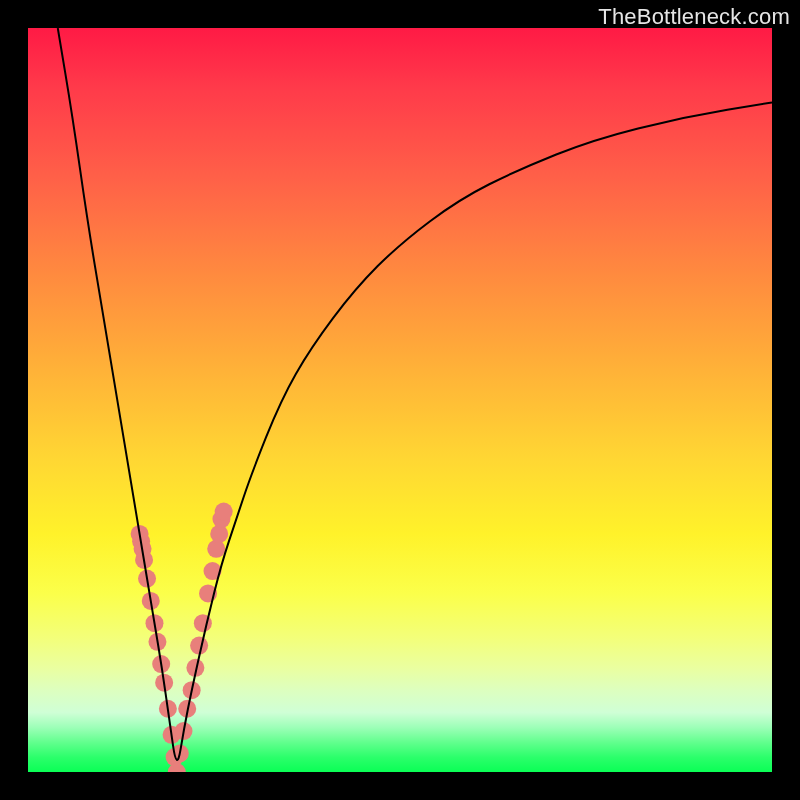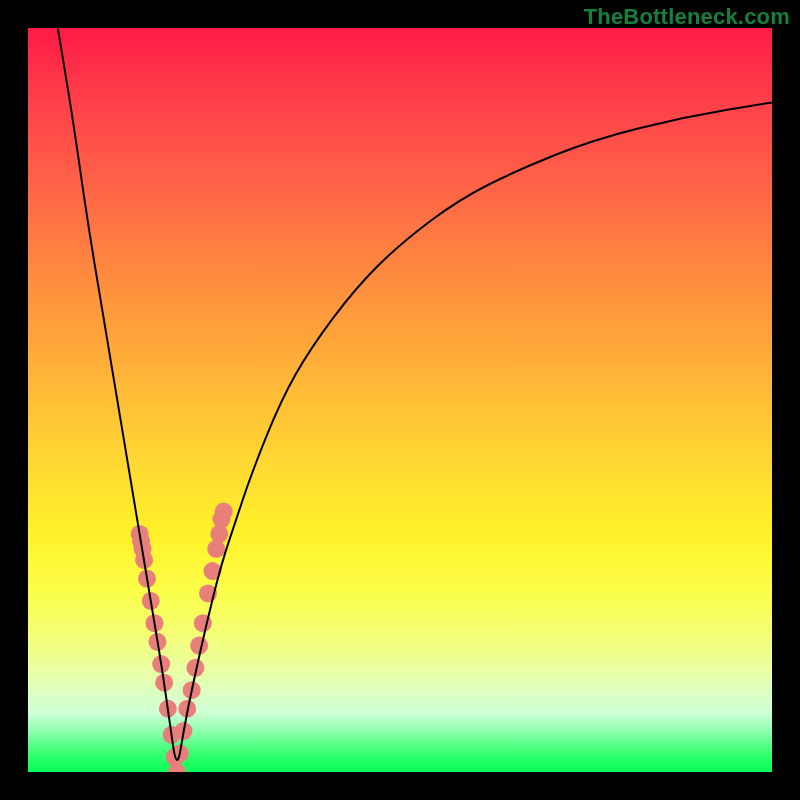--- a/index.html
+++ b/index.html
@@ -41,23 +41,23 @@
       #9dffb8 94%,
       #62ff8e 96%,
       #2cff6b 98%,
       #0aff55 100%
     );
   }
   .watermark {
     position: absolute;
     top: 4px;
     right: 10px;
-    color: #15803d;
+    color: #e5e5e5;
     font-size: 22px;
-    font-weight: 700;
+    font-weight: 400;
     letter-spacing: 0.2px;
     user-select: none;
   }
   svg.curve-layer {
     position: absolute;
     inset: 0;
     width: 744px;
     height: 744px;
   }
 </style>

